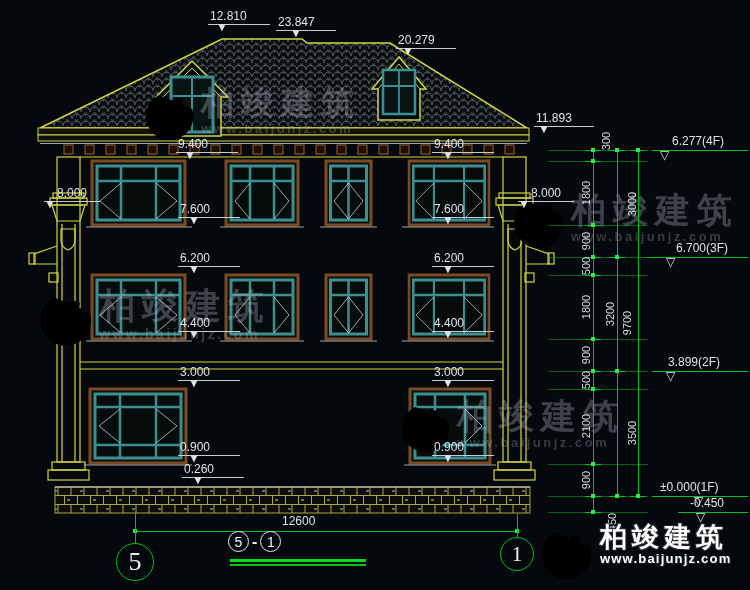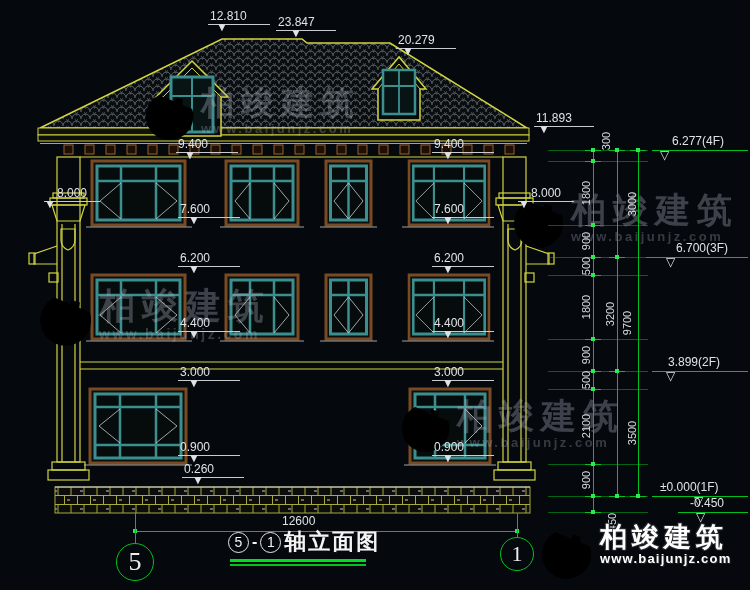--- a/index.html
+++ b/index.html
@@ -405,21 +405,20 @@
       <div class="gvln" style="left: 517px; top: 513px; height: 24px;"></div>
     </div>
 
   <div class="bubble" id="ax5" style="left:116px;top:543px;width:38px;height:38px;font-size:26px">5</div>
   <div class="bubble" id="ax1" style="left:500px;top:537px;width:34px;height:34px;font-size:22px">1</div>
 
   <div id="titleblk">
     <span class="tcirc">5</span>
     <span class="tdash">-</span>
     <span class="tcirc">1</span>
-    <span class="tname">轴立面图</span>
   </div>
   <div id="tline1"></div>
   <div id="tline2"></div>
 
   <div id="brand">
     <svg width="60" height="64" viewBox="0 0 100 100">
         <use href="#bjmark"></use>
       </svg>
     <div>
       <div class="bname">柏竣建筑</div>

